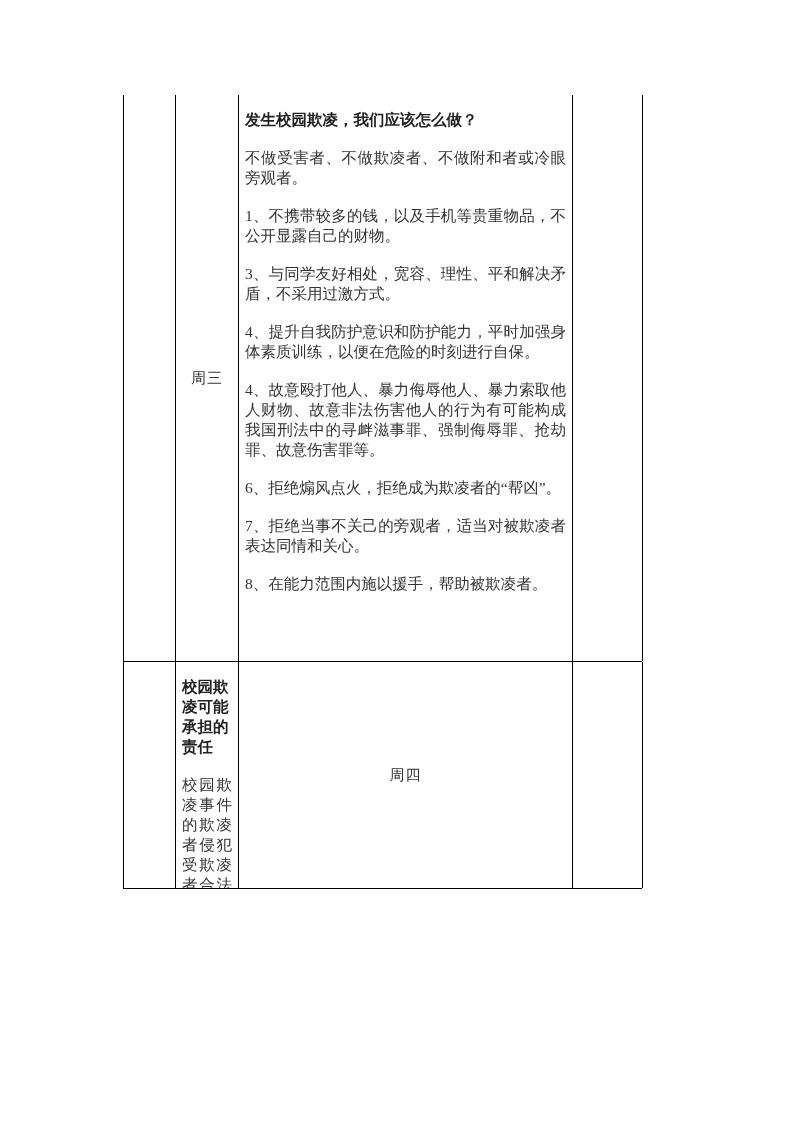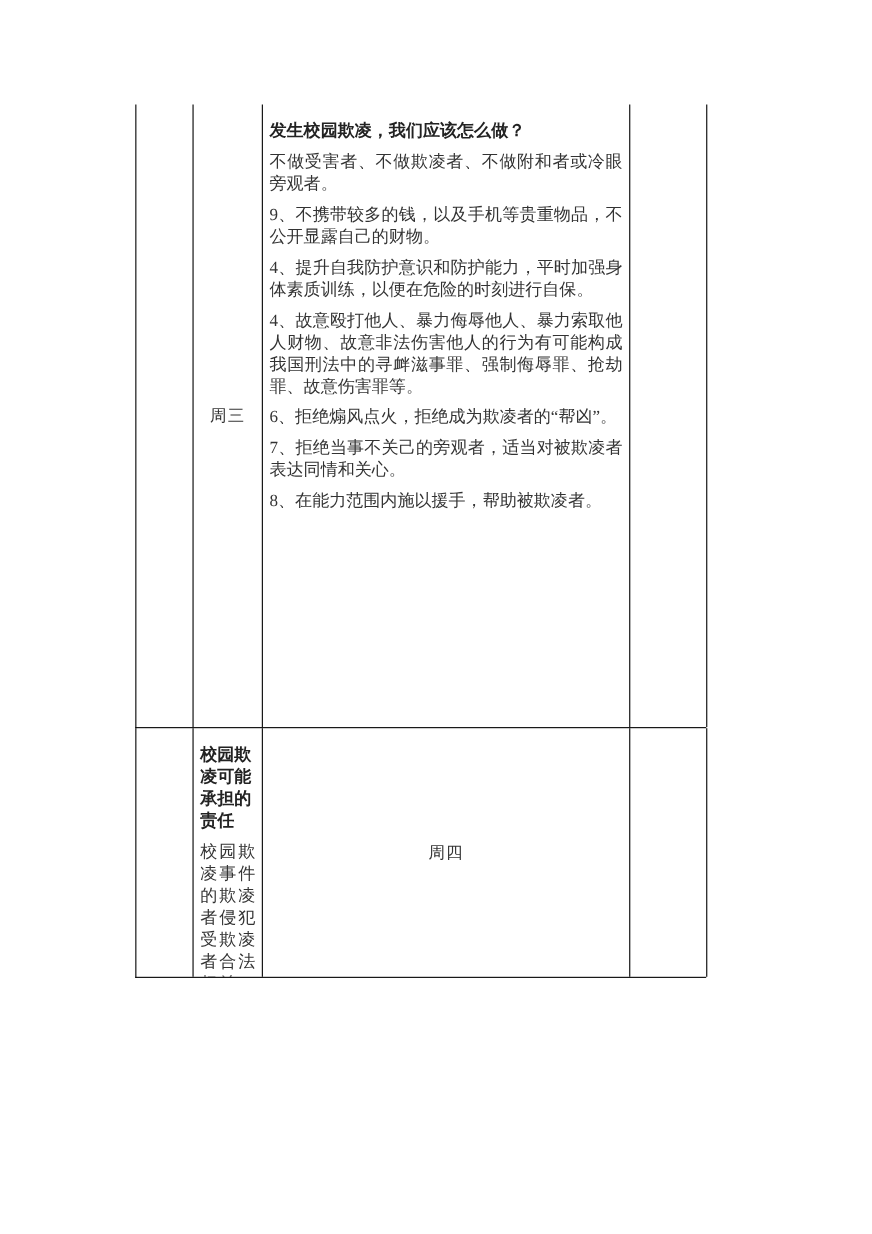--- a/index.html
+++ b/index.html
@@ -52,39 +52,40 @@
     text-align: justify;
     text-justify: inter-character;
   }
   .section-title {
     font-weight: bold;
     color: #222222;
     text-align: left;
     margin-top: 12px;
   }
   .content-cell p {
-    margin-top: 8px;
+    margin-top: 18px;
   }
 </style>
 </head>
 <body>
 
 <div class="page">
 
   <div class="doc-table">
 
     <div class="trow trow-wednesday">
       <div class="tcell"></div>
       <div class="tcell day-cell">
         <span>周三</span>
       </div>
       <div class="tcell content-cell">
         <div class="section-title">发生校园欺凌，我们应该怎么做？</div>
         <p>不做受害者、不做欺凌者、不做附和者或冷眼旁观者。</p>
-        <p>9、不携带较多的钱，以及手机等贵重物品，不公开显露自己的财物。</p>
+        <p>1、不携带较多的钱，以及手机等贵重物品，不公开显露自己的财物。</p>
+        <p>3、与同学友好相处，宽容、理性、平和解决矛盾，不采用过激方式。</p>
         <p>4、提升自我防护意识和防护能力，平时加强身体素质训练，以便在危险的时刻进行自保。</p>
         <p>4、故意殴打他人、暴力侮辱他人、暴力索取他人财物、故意非法伤害他人的行为有可能构成我国刑法中的寻衅滋事罪、强制侮辱罪、抢劫罪、故意伤害罪等。</p>
         <p>6、拒绝煽风点火，拒绝成为欺凌者的“帮凶”。</p>
         <p>7、拒绝当事不关己的旁观者，适当对被欺凌者表达同情和关心。</p>
         <p>8、在能力范围内施以援手，帮助被欺凌者。</p>
       </div>
       <div class="tcell"></div>
     </div>
 
     <div class="trow trow-thursday">

